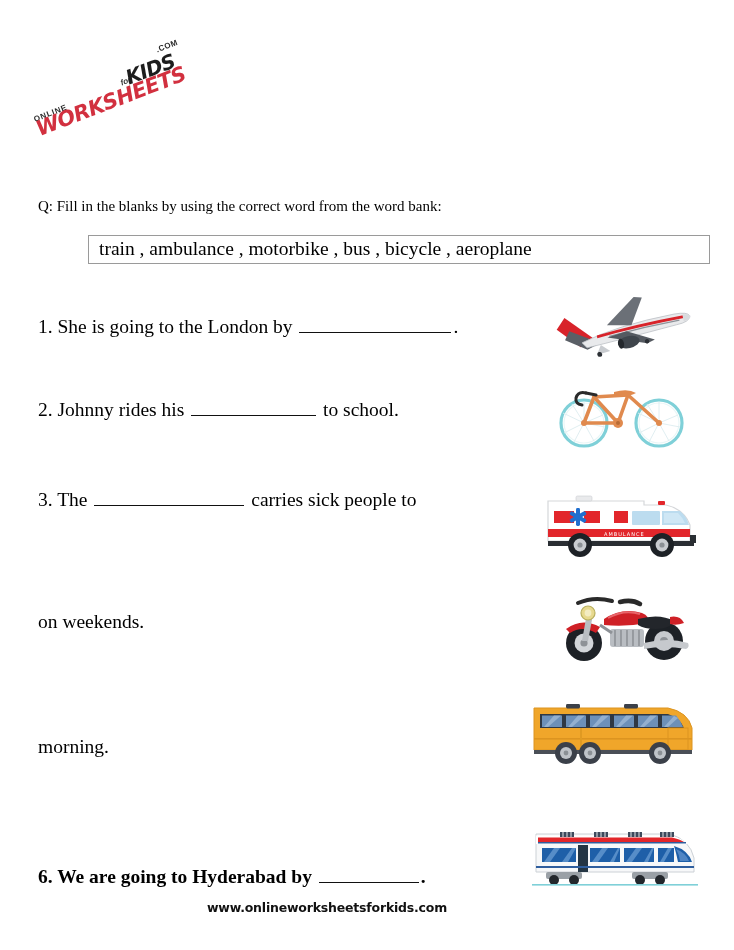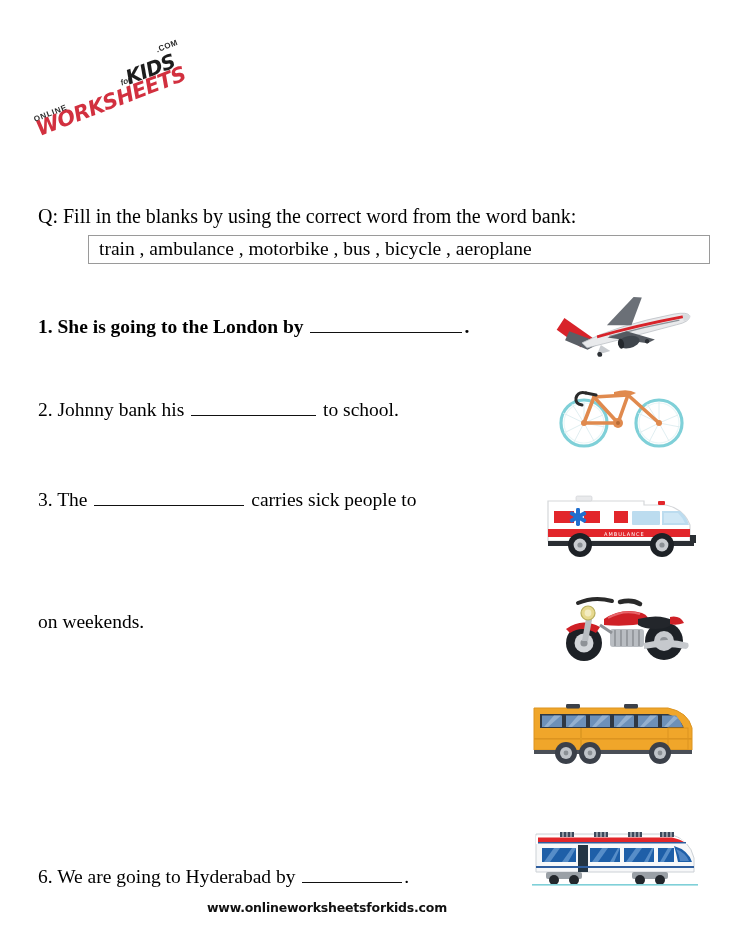--- a/index.html
+++ b/index.html
@@ -105,22 +105,22 @@
     font-weight: bold;
     letter-spacing: -0.5px;
     color: #141414;
     white-space: nowrap;
   }
 
   
   #instruction {
     position: absolute;
     left: 38px;
-    top: 205px;
-    font-size: 20px;
+    top: 198px;
+    font-size: 15px;
     white-space: nowrap;
   }
 
   
   #word-bank {
     position: absolute;
     left: 88px;
     top: 235px;
     width: 622px;
     height: 29px;
@@ -145,26 +145,26 @@
     line-height: 34px;
   }
   .q-line { white-space: nowrap; }
   .blank {
     display: inline-block;
     border-bottom: 1.6px solid #111111;
     vertical-align: baseline;
     height: 15px;
     margin: 0 2px;
   }
-  #q1 { top: 310px; font-weight: bold; }
+  #q1 { top: 310px; }
   #q2 { top: 393px; }
   #q3 { top: 483px; }
   #q4 { top: 605px; }
   #q5 { top: 730px; }
-  #q6 { top: 860px; }
+  #q6 { top: 860px; font-weight: bold; }
 
   #q1 .blank { width: 152px; }
   #q2 .blank { width: 125px; }
   #q3 .blank { width: 150px; }
   #q4 .blank { width: 168px; }
   #q5 .blank { width: 130px; }
   #q6 .blank { width: 100px; }
 
   
   .art {
@@ -217,40 +217,41 @@
   <div class="q-line">
     <span>1.</span>
     <span>She is going to the London by</span>
     <span class="blank"></span><span>.</span>
   </div>
 </div>
 
 <div class="question" id="q2">
   <div class="q-line">
     <span>2.</span>
-    <span>Johnny bank his</span>
+    <span>Johnny rides his</span>
     <span class="blank"></span>
     <span>to school.</span>
   </div>
 </div>
 
 <div class="question" id="q3">
   <div class="q-line">
     <span>3.</span>
     <span>The</span>
     <span class="blank"></span>
     <span>carries sick people to</span>
   </div>
 </div>
 
 <div class="question" id="q4">
   <div class="q-line"> on weekends.</div>
 </div>
 
 <div class="question" id="q5">
+  <div class="q-line">morning.</div>
 </div>
 
 <div class="question" id="q6">
   <div class="q-line">
     <span>6.</span>
     <span>We are going to Hyderabad by</span>
     <span class="blank"></span><span>.</span>
   </div>
 </div>
 

